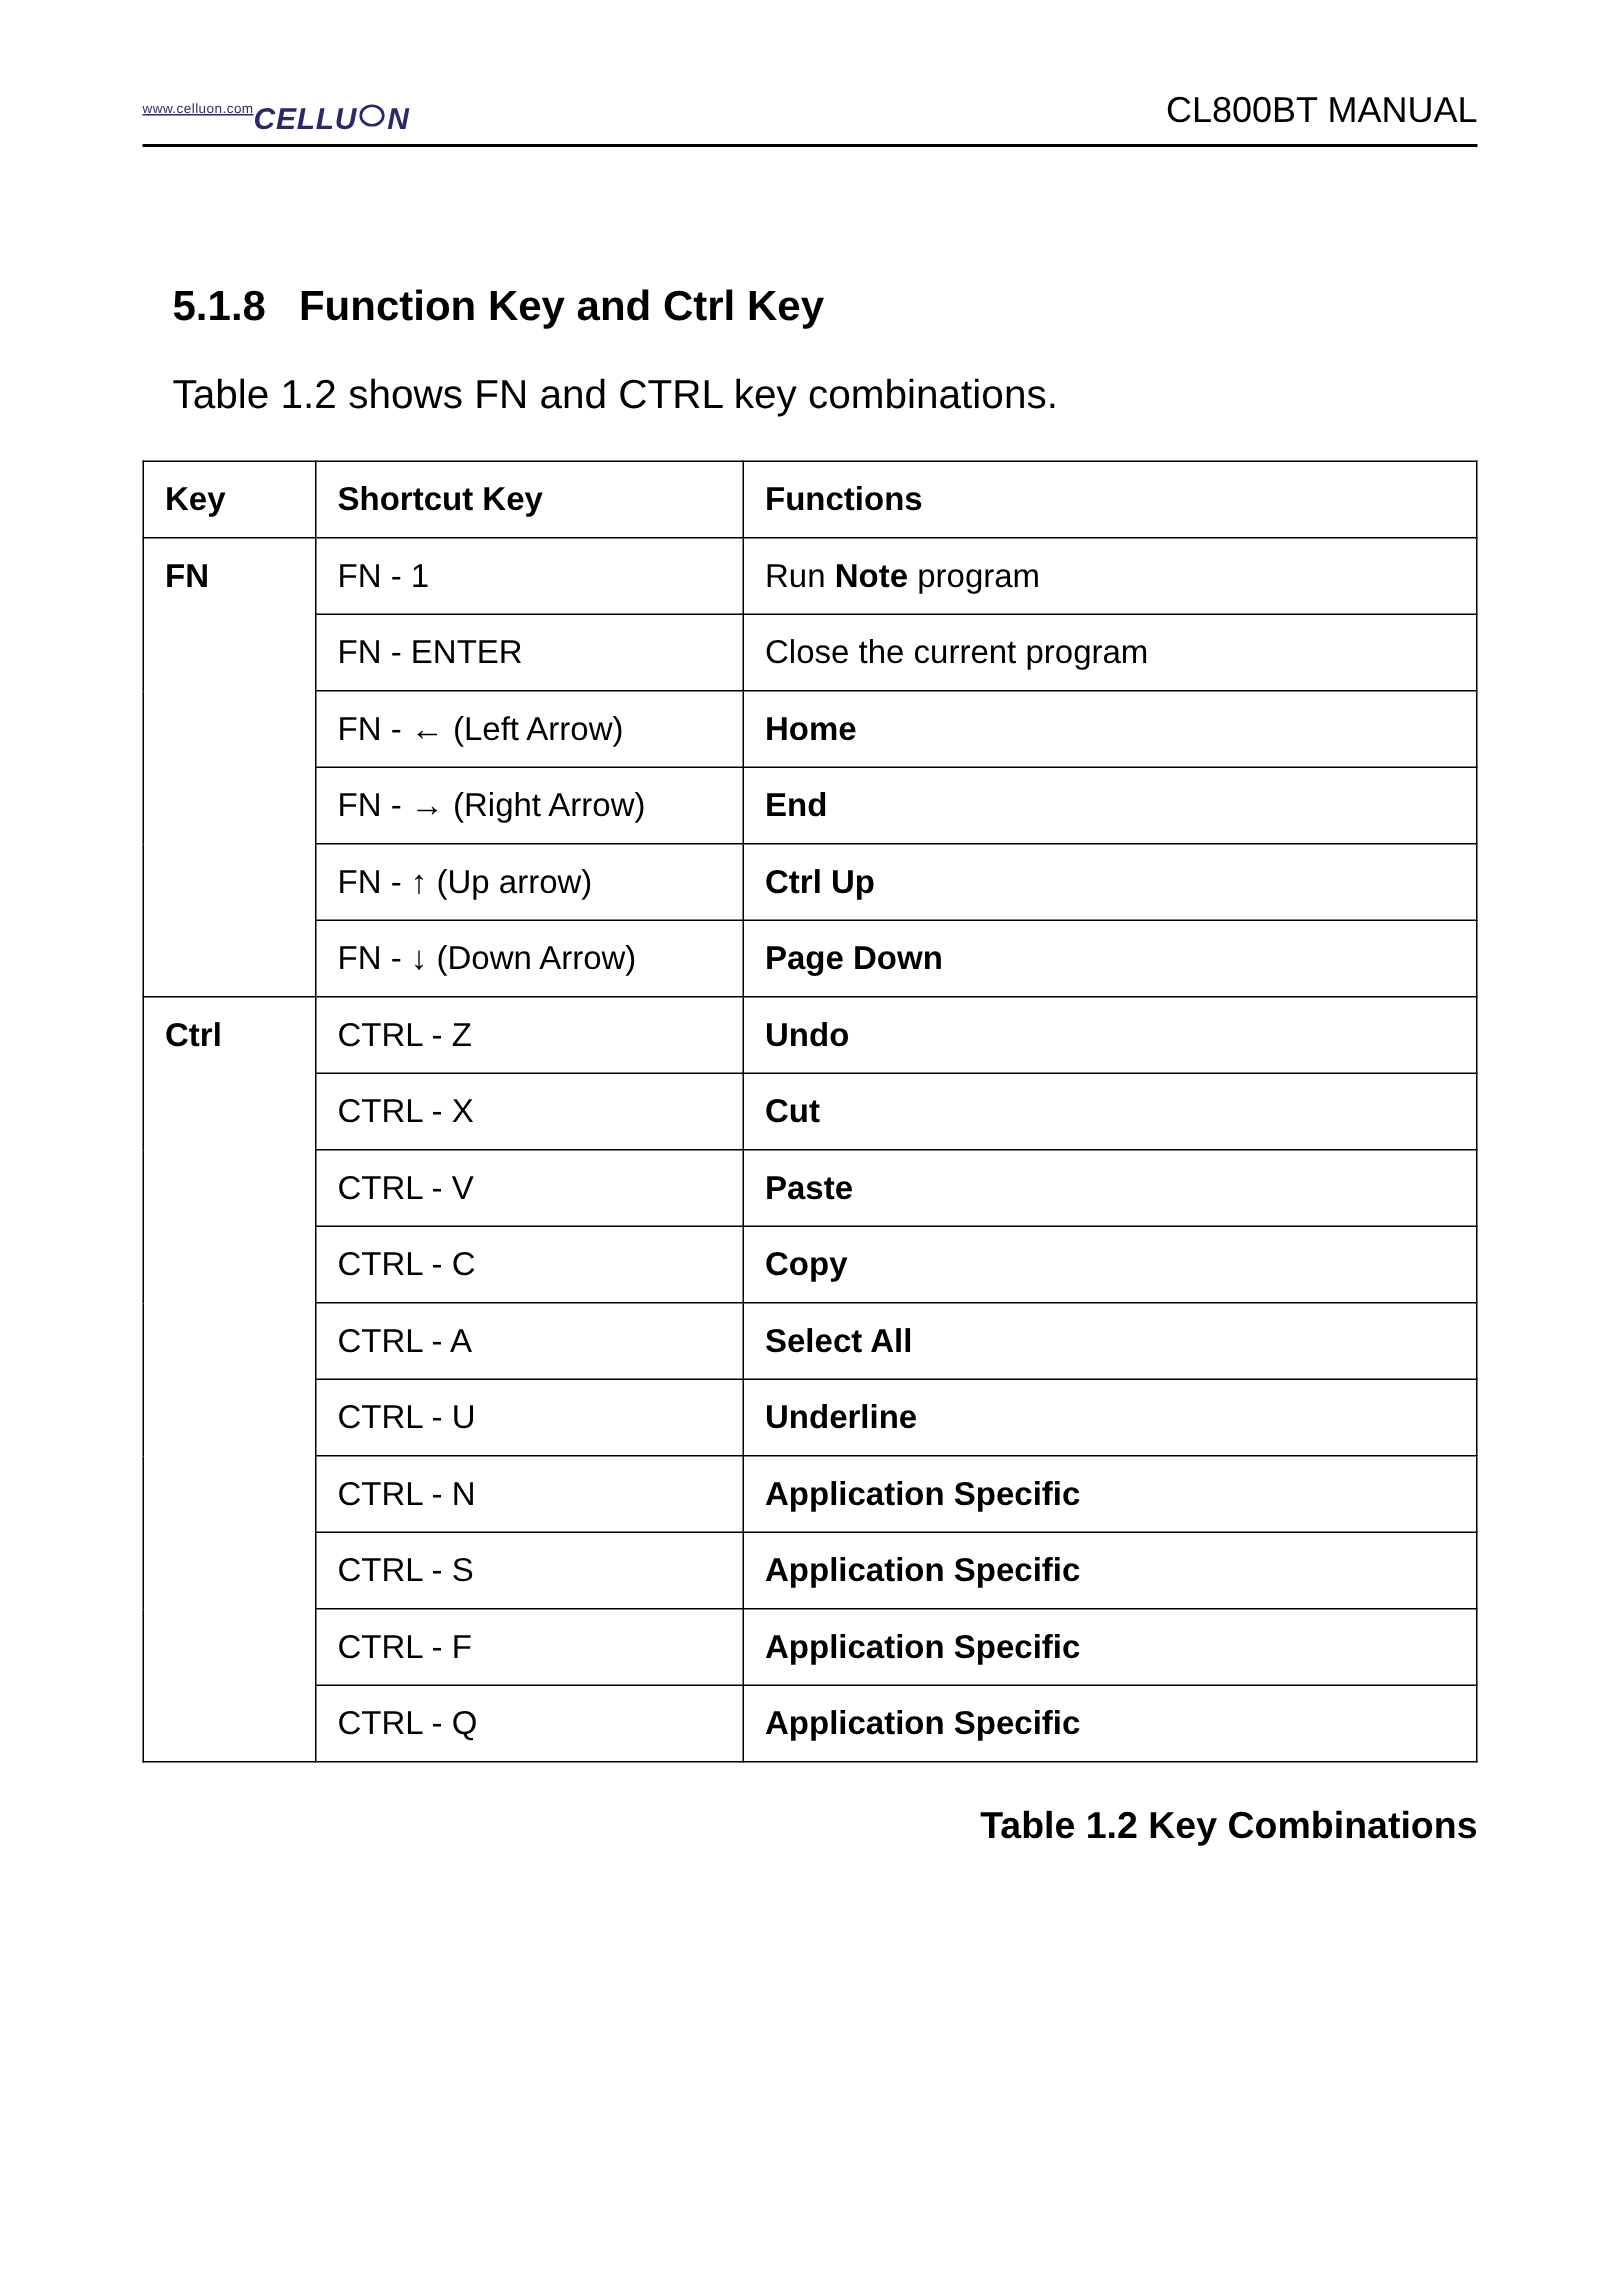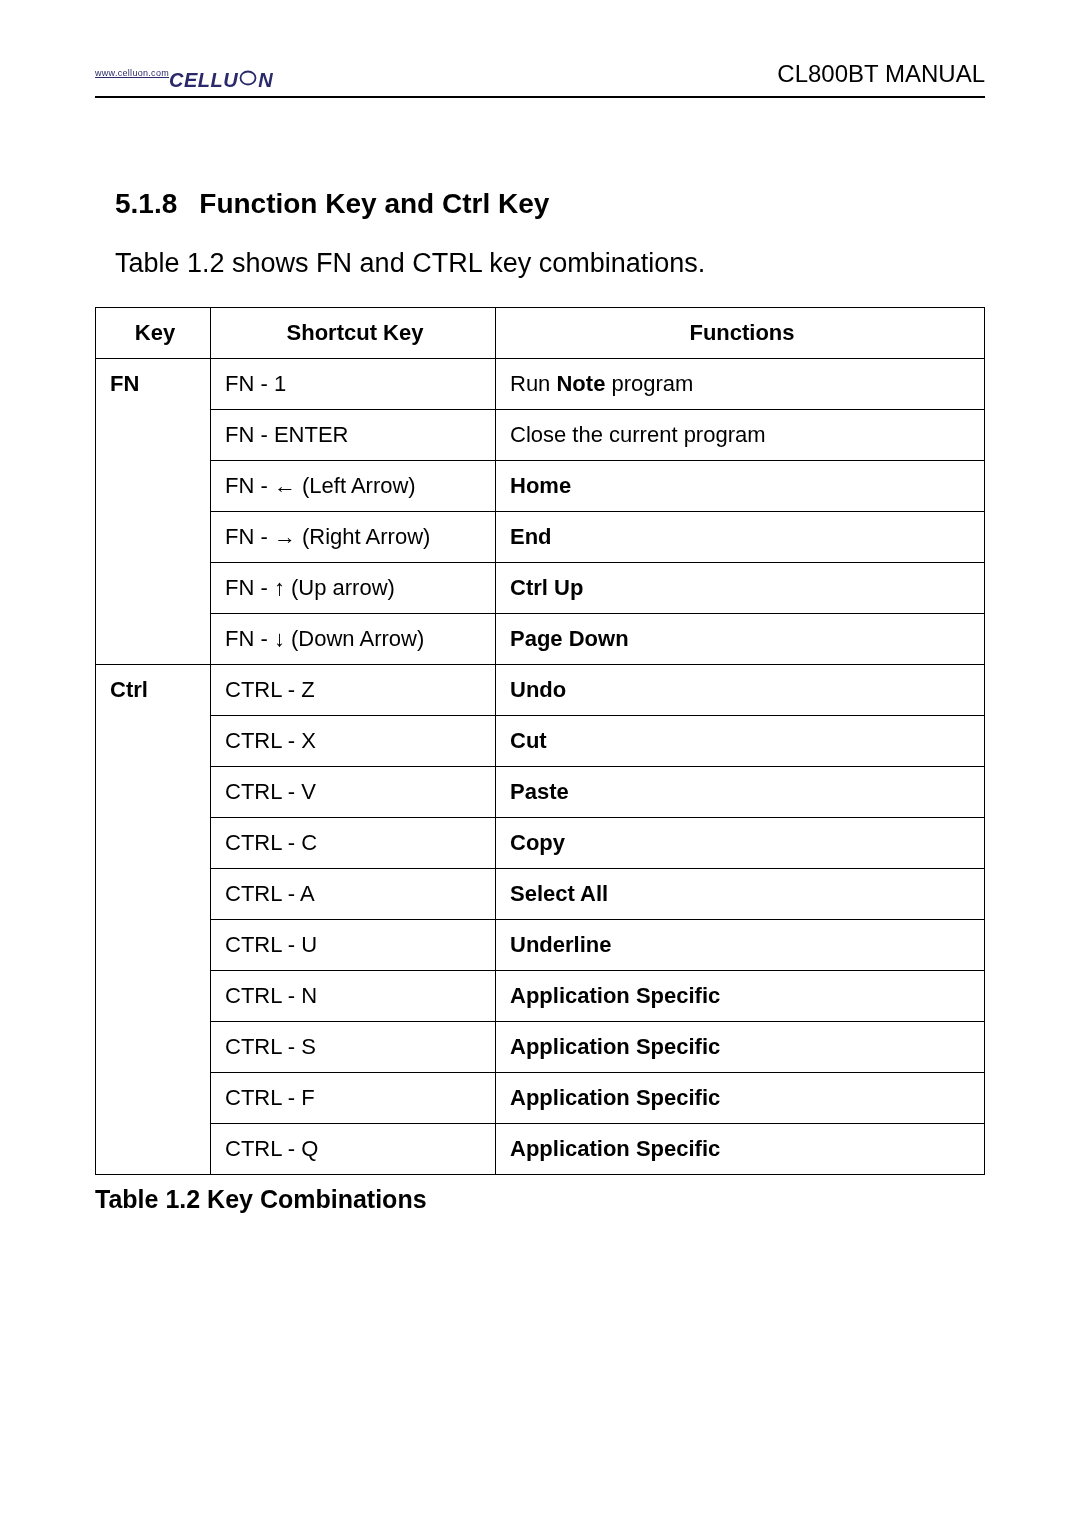--- a/index.html
+++ b/index.html
@@ -84,35 +84,34 @@
   }
   table.key-table th,
   table.key-table td {
     border: 1.5px solid #000;
     padding: 12px 10px 12px 14px;
     text-align: left;
     vertical-align: top;
   }
   table.key-table th {
     font-weight: bold;
-    text-align: center;
   }
   table.key-table th.col-key { width: 90px; }
   table.key-table th.col-shortcut { width: 260px; }
   table.key-table th.col-func { width: auto; }
   td.keycell { font-weight: bold; }
   .bold { font-weight: bold; }
 
   td.func-tall { padding-top: 18px; padding-bottom: 36px; }
 
   .caption {
-    text-align: left;
+    text-align: right;
     font-size: 25px;
     font-weight: bold;
-    margin-top: 10px;
+    margin-top: 28px;
   }
   .page-number {
     position: absolute;
     bottom: 40px;
     left: 0;
     right: 0;
     text-align: center;
     font-size: 20px;
   }
 </style>

